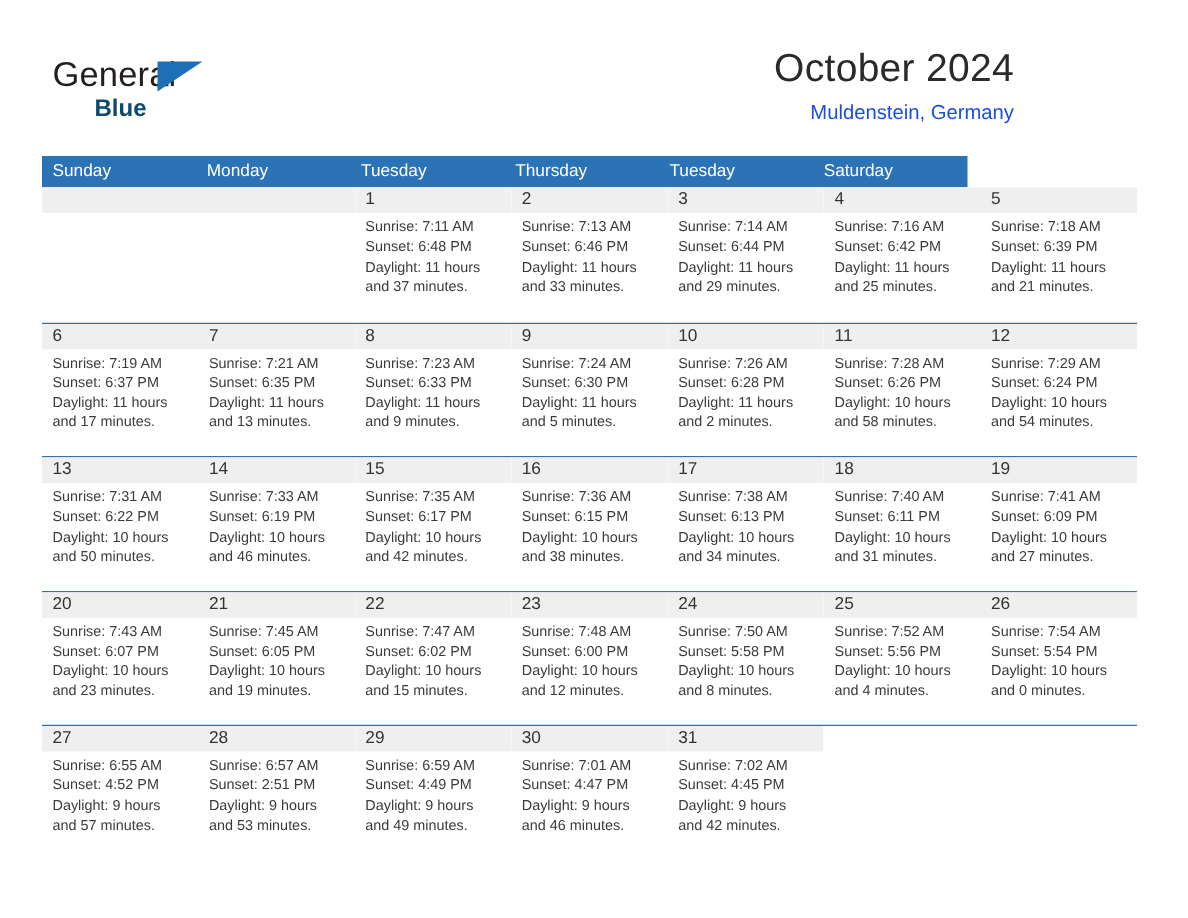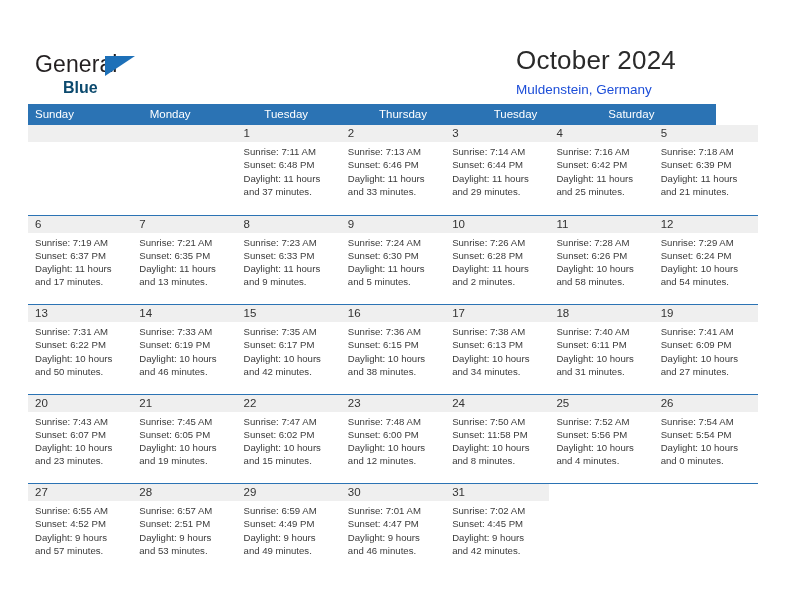--- a/index.html
+++ b/index.html
@@ -17,21 +17,21 @@
     width: 792px;
     height: 612px;
     background: #ffffff;
     overflow: hidden;
   }
 
   
   .header {
     position: absolute;
     left: 0;
-    top: 15px;
+    top: 0;
     width: 712px;
     height: 100px;
   }
   .logo {
     position: absolute;
     left: 35px;
     top: 36px;
     width: 230px;
     height: 56px;
   }
@@ -59,21 +59,21 @@
     top: 24px;
     font-size: 16px;
     color: #0c4a6e;
     line-height: 26px;
     font-weight: bold;
   }
   .title-block {
     position: absolute;
     right: 36px;
     top: 28px;
-    text-align: left;
+    text-align: right;
   }
   .cal-title {
     font-size: 26px;
     color: #2a2a2a;
     line-height: 34px;
     font-weight: normal;
     margin: 0;
     letter-spacing: 0.2px;
   }
   .cal-subtitle {
@@ -86,21 +86,21 @@
 
   
   .calendar {
     position: absolute;
     left: 28px;
     top: 104px;
     width: 730px;
   }
   .weekday-row {
     display: flex;
-    width: 688px;
+    width: 617px;
     height: 21px;
     background: #2b73b4;
   }
   .weekday {
     flex: 1 1 0;
     color: #ffffff;
     font-size: 11.5px;
     line-height: 21px;
     padding-left: 7px;
     white-space: nowrap;
@@ -393,21 +393,21 @@
               <div>Sunrise: 7:48 AM</div>
               <div>Sunset: 6:00 PM</div>
               <div>Daylight: 10 hours</div>
               <div>and 12 minutes.</div>
             </div>
           </div>
           <div class="day">
             <div class="daynum-strip">24</div>
             <div class="details">
               <div>Sunrise: 7:50 AM</div>
-              <div>Sunset: 11:58 PM</div>
+              <div>Sunset: 5:58 PM</div>
               <div>Daylight: 10 hours</div>
               <div>and 8 minutes.</div>
             </div>
           </div>
           <div class="day">
             <div class="daynum-strip">25</div>
             <div class="details">
               <div>Sunrise: 7:52 AM</div>
               <div>Sunset: 5:56 PM</div>
               <div>Daylight: 10 hours</div>

